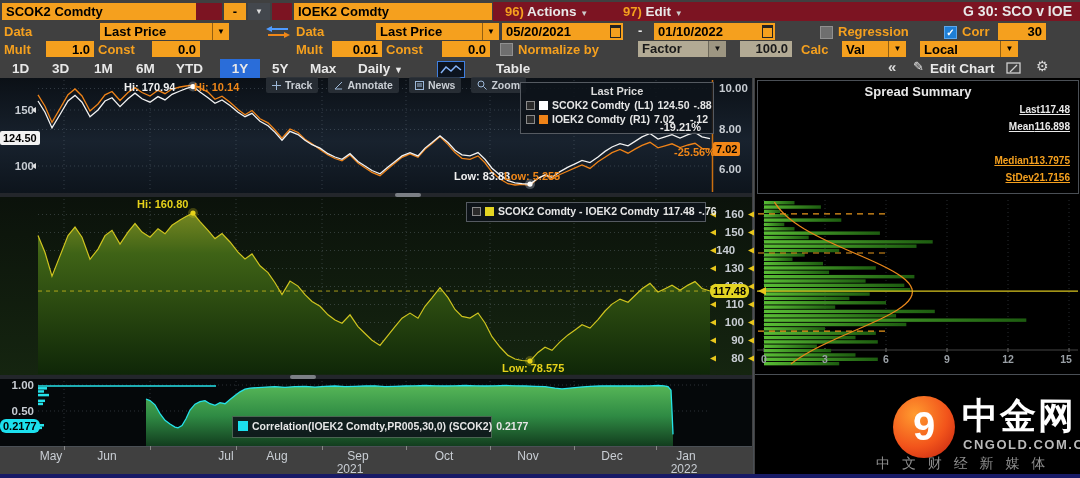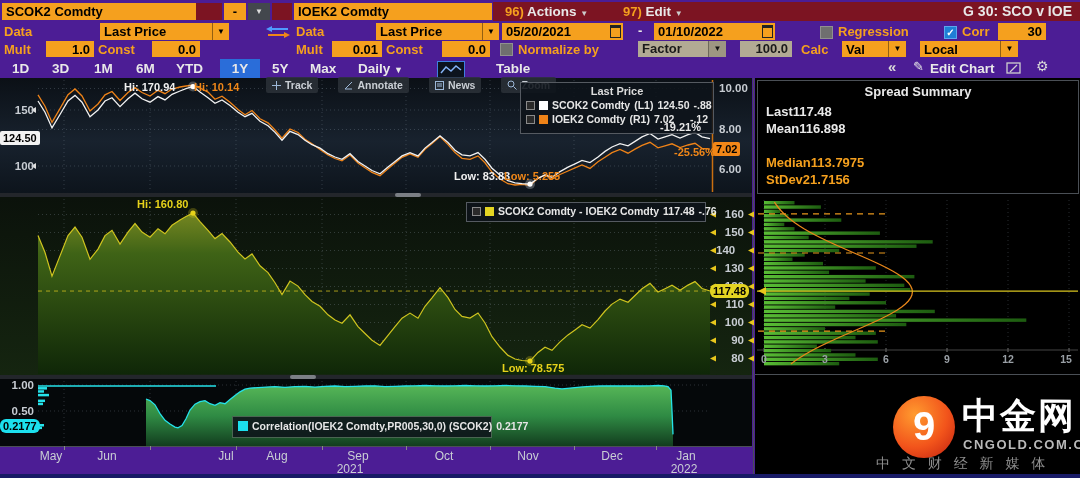--- a/index.html
+++ b/index.html
@@ -1,16 +1,16 @@
 <!DOCTYPE html>
 <html><head>
 <meta charset="utf-8">
 <style>
   html,body{margin:0;padding:0;background:#000;}
-  #app{position:relative;width:1080px;height:478px;background:#4c1d95;overflow:hidden;
+  #app{position:relative;width:1080px;height:478px;background:#404040;overflow:hidden;
        font-family:"Liberation Sans",sans-serif;-webkit-font-smoothing:none;}
   .abs{position:absolute;}
   .nowrap{white-space:nowrap;}
   
   .amberfield{background:#f5a01e;color:#000;font-weight:bold;font-size:13px;line-height:17px;
               padding:0 4px;white-space:nowrap;overflow:hidden;}
   .tanfield{background:#b2aa94;color:#1a1a1a;font-weight:bold;font-size:13px;line-height:16px;padding:0 4px;}
   .lbl{color:#f5a01e;font-weight:bold;font-size:13px;line-height:17px;white-space:nowrap;}
   .wht{color:#e8e8e8;}
   .maroon{background:#7c1422;}
@@ -41,26 +41,26 @@
   .badge-cyan{background:#1ce0ee;border-radius:6px;}
   .ann{font-size:11px;font-weight:bold;white-space:nowrap;}
   .xlabel{color:#c9ced4;font-size:12px;transform:translateX(-50%);white-space:nowrap;}
   .xtick{width:1px;height:4px;background:#888;}
   
   .legend{background:rgba(14,19,26,.88);border:1px solid #555a61;}
   .legrow{display:flex;align-items:center;gap:4px;padding:0 5px;height:14px;font-size:10.5px;font-weight:bold;color:#e6e6e6;white-space:nowrap;}
   .legcb{width:7px;height:7px;border:1px solid #8a8a8a;background:#2a2a2a;flex:none;}
   .swatch{width:9px;height:9px;flex:none;}
   
-  .ctb{display:flex;gap:20px;}
+  .ctb{display:flex;gap:10px;}
   .ctb .btn{display:flex;align-items:center;gap:4px;background:rgba(43,49,56,.85);border-radius:2px;
             height:16px;padding:0 6px;font-size:10.5px;font-weight:bold;color:#c9ced4;}
   
-  .sumrow{position:absolute;left:8px;right:8px;display:flex;justify-content:flex-start;
-          font-size:13px;font-weight:bold;color:#e9e9e9;}
+  .sumrow{position:absolute;left:8px;right:8px;display:flex;justify-content:flex-end;
+          font-size:10px;font-weight:bold;color:#e9e9e9;text-decoration:underline;}
   .sumrow.accent{color:#f5a01e;}
   
   .logo-circle{left:893px;top:396px;width:62px;height:62px;border-radius:50%;
                background:radial-gradient(circle at 35% 30%,#ff9b2f,#f2541b 55%,#c01e10);
                color:#fff;font-size:40px;font-weight:bold;text-align:center;line-height:60px;}
   .cal{width:16px;height:17px;background:#f5a01e;display:flex;align-items:center;justify-content:center;}
   .cal .g{width:9px;height:9px;border:1.5px solid #222;border-top:3px solid #222;}
 </style>
 </head>
 <body>

